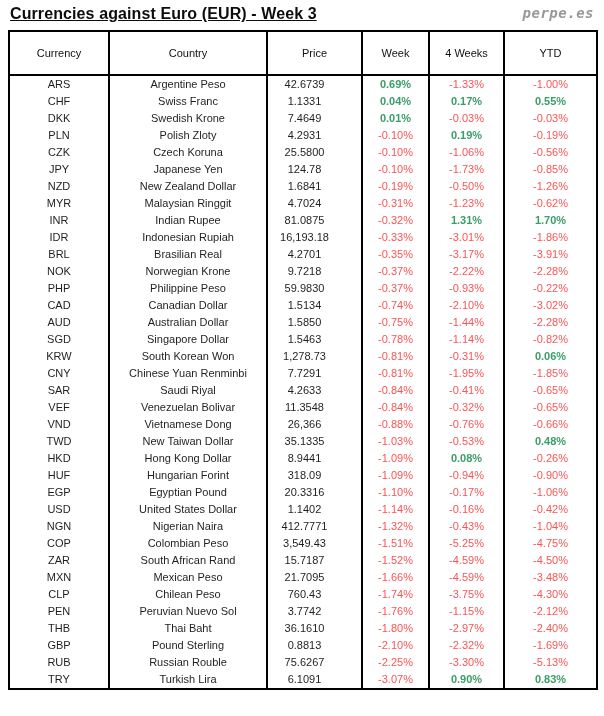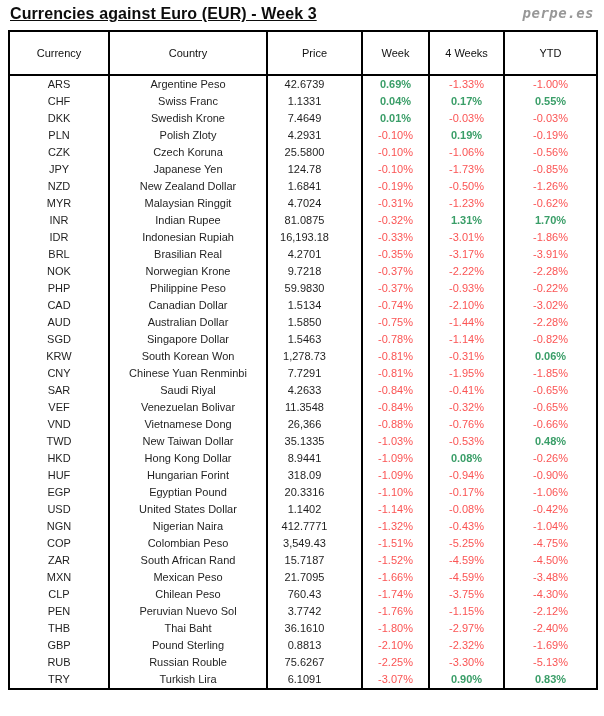--- a/index.html
+++ b/index.html
@@ -311,21 +311,21 @@
         <td class="price">20.3316</td>
         <td class="pct neg">-1.10%</td>
         <td class="pct neg">-0.17%</td>
         <td class="pct neg">-1.06%</td>
       </tr>
       <tr>
         <td>USD</td>
         <td>United States Dollar</td>
         <td class="price">1.1402</td>
         <td class="pct neg">-1.14%</td>
-        <td class="pct neg">-0.08%</td>
+        <td class="pct neg">-0.16%</td>
         <td class="pct neg">-0.42%</td>
       </tr>
       <tr>
         <td>NGN</td>
         <td>Nigerian Naira</td>
         <td class="price">412.7771</td>
         <td class="pct neg">-1.32%</td>
         <td class="pct neg">-0.43%</td>
         <td class="pct neg">-1.04%</td>
       </tr>

